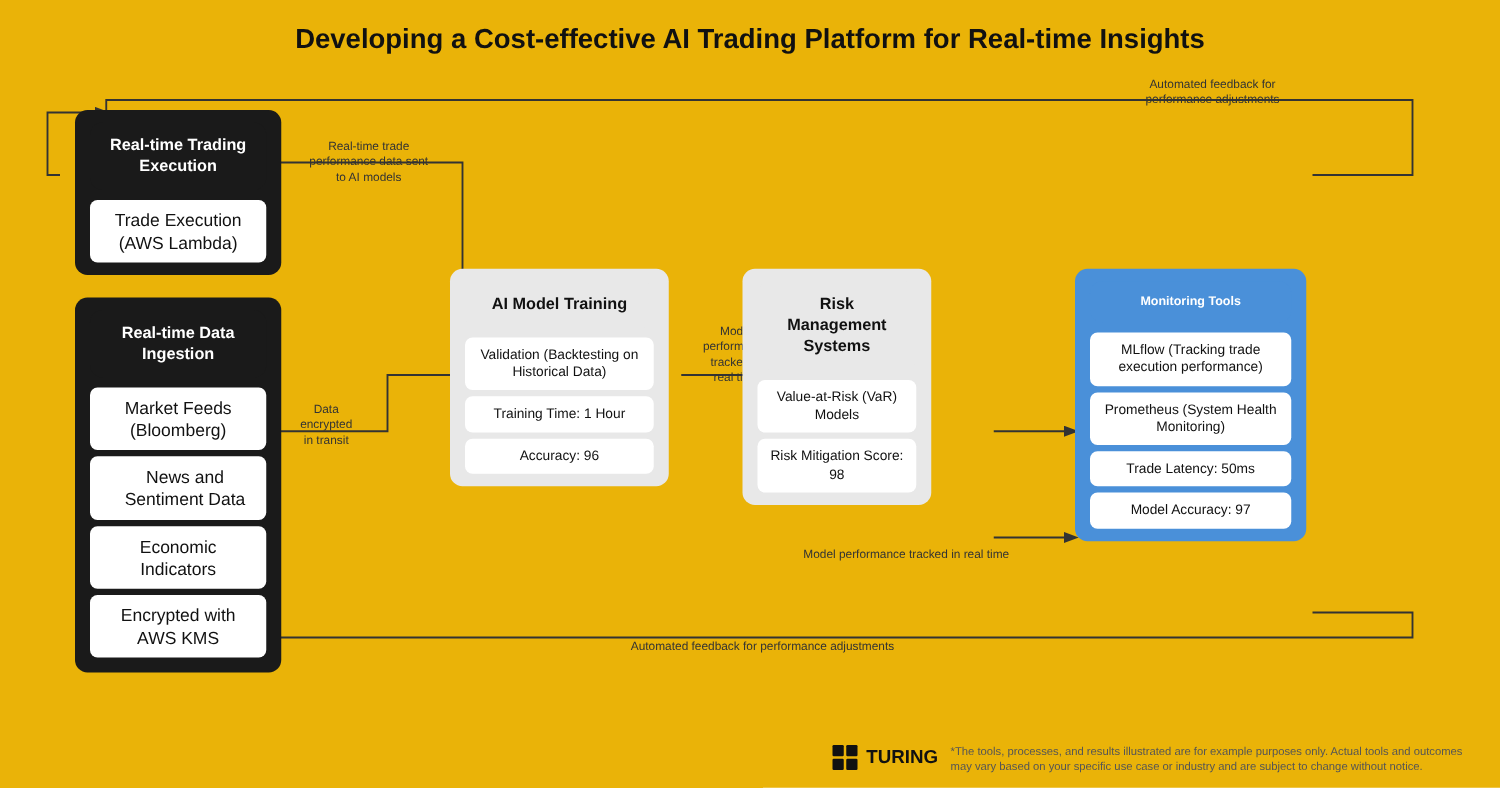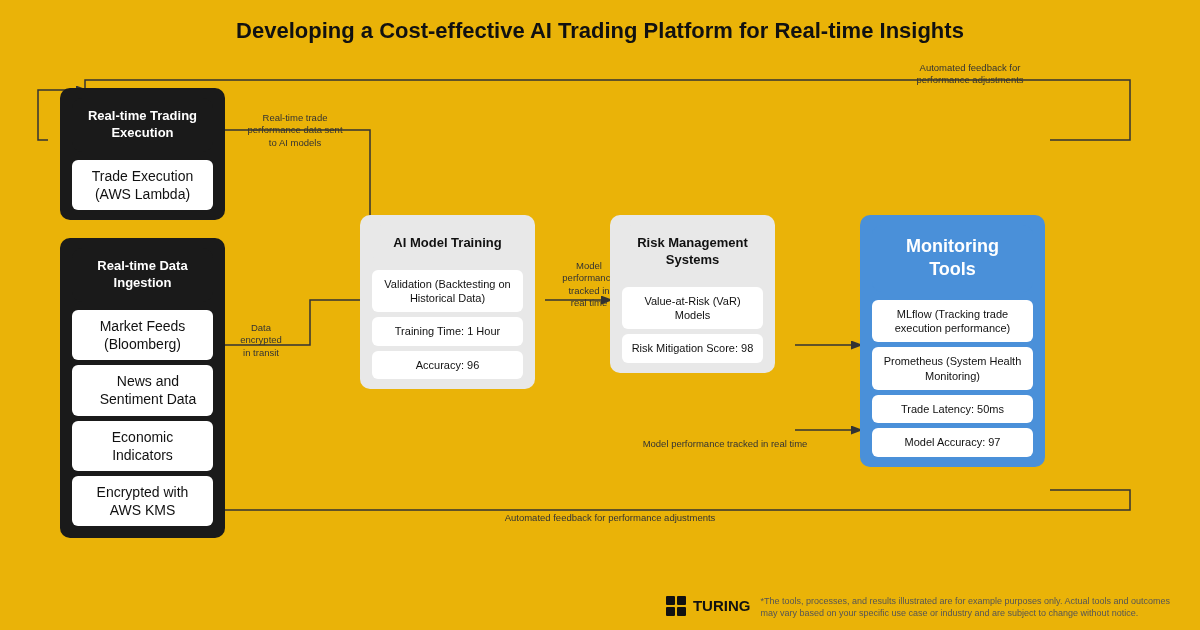--- a/index.html
+++ b/index.html
@@ -78,21 +78,21 @@
 
     
     .blue-box {
       background: #4a90d9;
       border-radius: 10px;
       padding: 10px 12px;
       text-align: center;
       color: #fff;
     }
     .blue-box .box-title {
-      font-size: 18px;
+      font-size: 10px;
       font-weight: 700;
       margin-bottom: 8px;
       color: #fff;
       line-height: 1.3;
     }
     .blue-box .inner-white {
       background: #fff;
       color: #111;
       border-radius: 6px;
       padding: 7px 8px;
@@ -216,21 +216,21 @@
 
     <div style="position:absolute;left:330px;top:155px;width:175px;">
       <div class="light-box">
         <div class="light-box box-title">AI Model Training</div>
         <div class="light-box inner-white">Validation (Backtesting on Historical Data)</div>
         <div class="light-box inner-white">Training Time: 1 Hour</div>
         <div class="light-box inner-white">Accuracy: 96</div>
       </div>
     </div>
 
-    <div style="position:absolute;left:580px;top:155px;width:165px;">
+    <div style="position:absolute;left:564px;top:155px;width:151px;">
       <div class="light-box">
         <div class="light-box box-title">Risk Management Systems</div>
         <div class="light-box inner-white">Value-at-Risk (VaR) Models</div>
         <div class="light-box inner-white">Risk Mitigation Score: 98</div>
       </div>
     </div>
 
     <div style="position:absolute;left:830px;top:155px;width:185px;">
       <div class="blue-box">
         <div class="blue-box box-title">Monitoring Tools</div>

